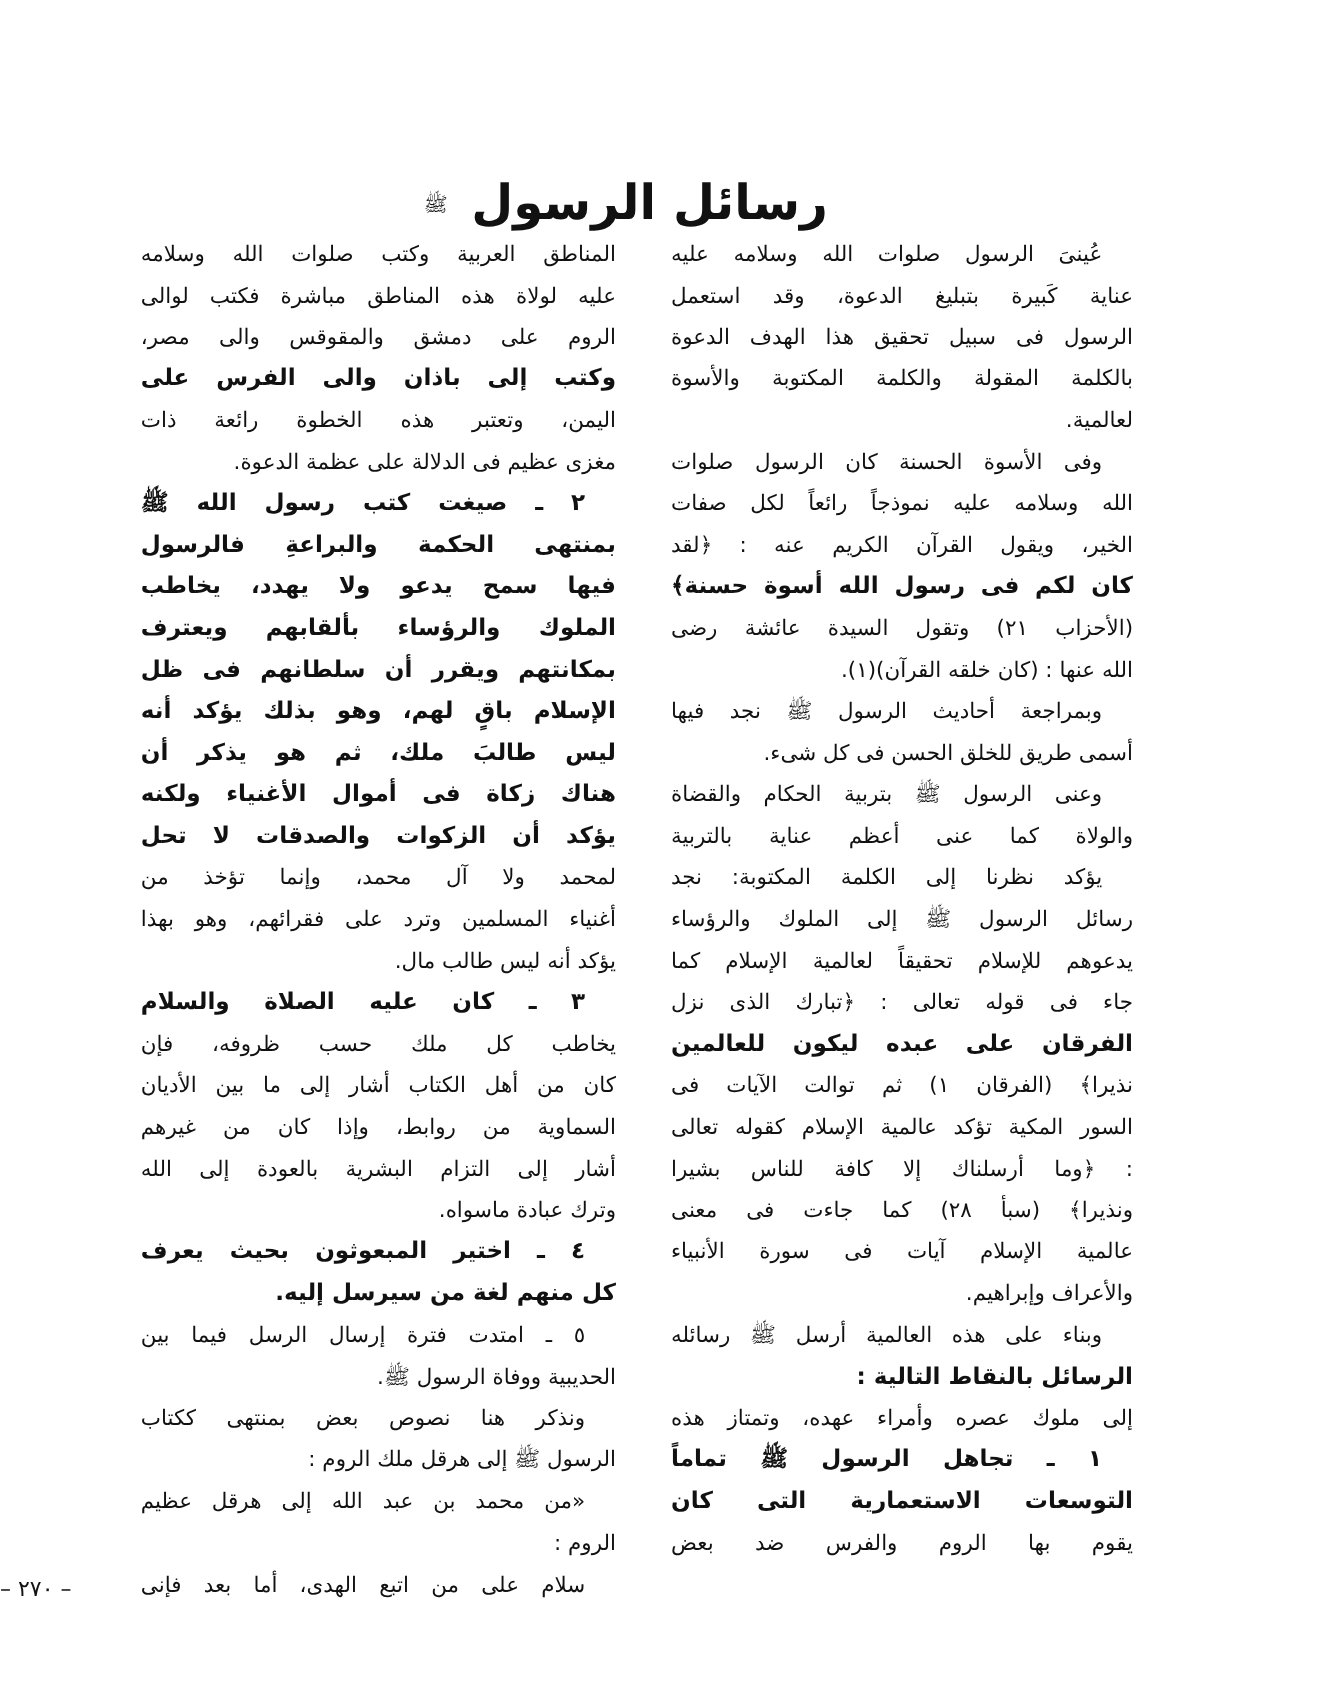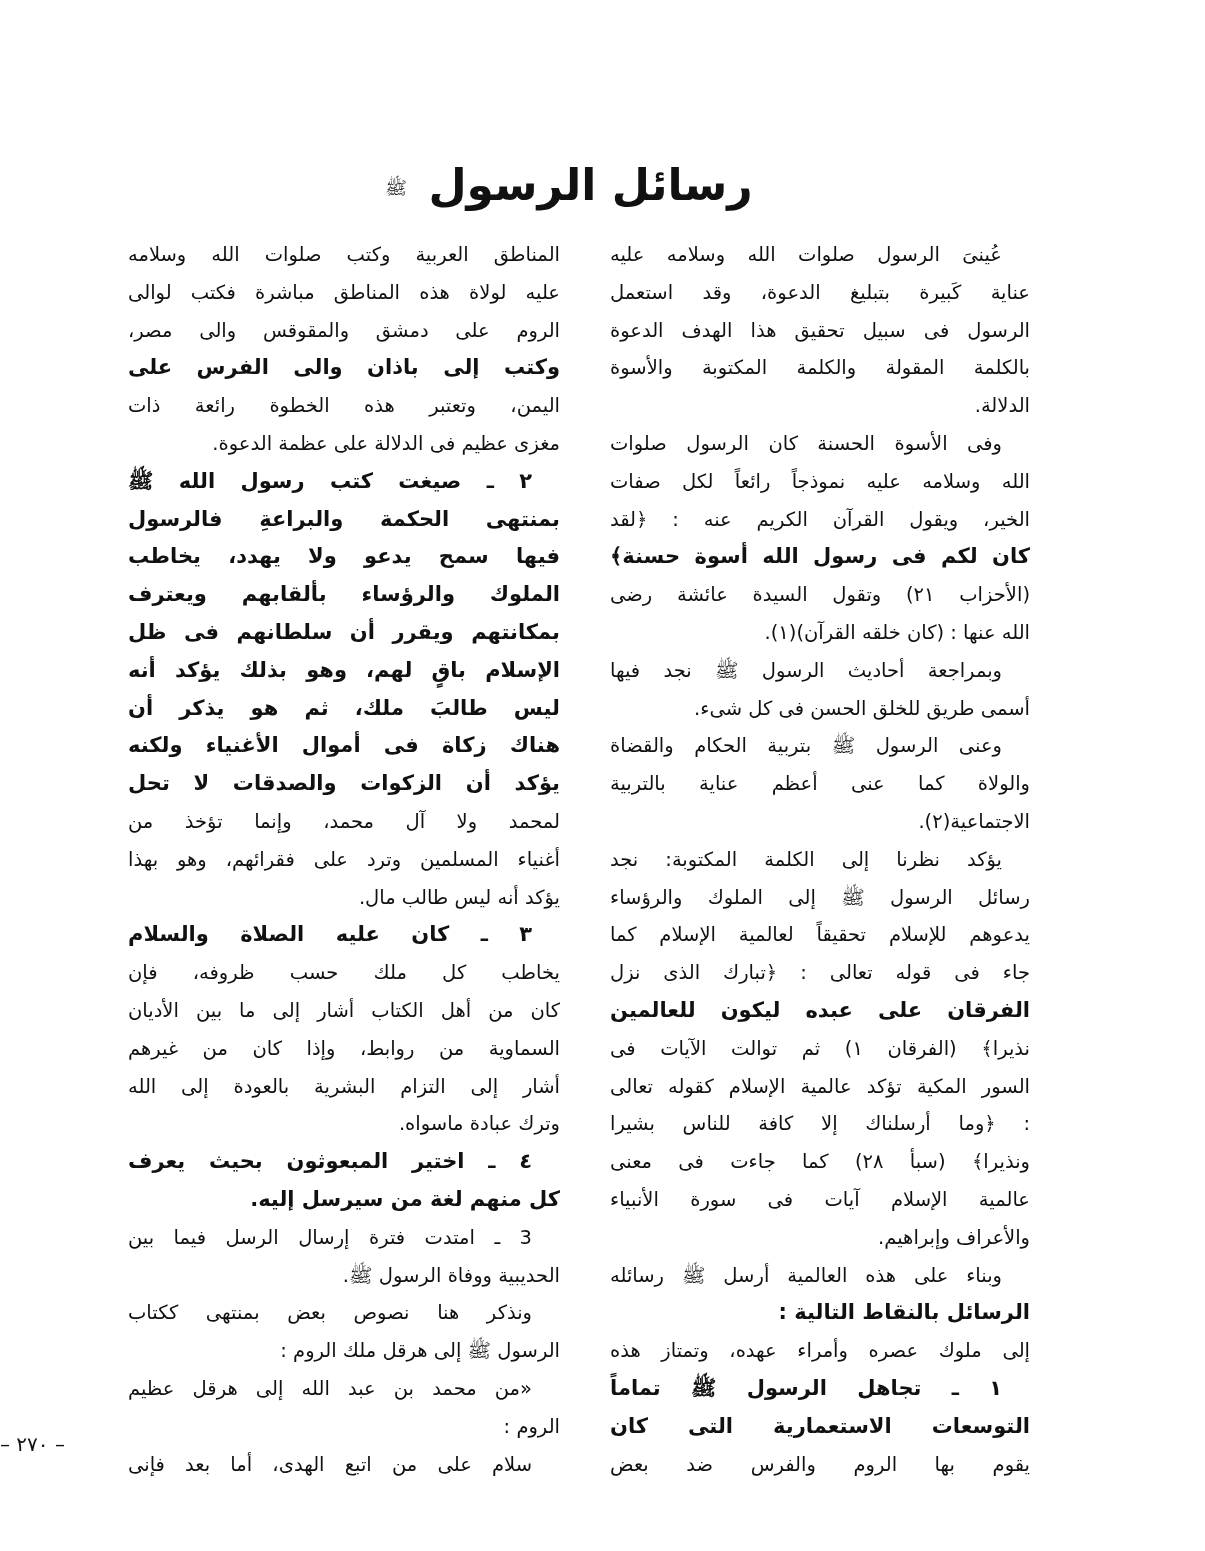--- a/index.html
+++ b/index.html
@@ -1,21 +1,21 @@
 <!DOCTYPE html>
 <html><head>
 <meta charset="utf-8">
 <style>
   html, body { margin: 0; padding: 0; background: #ffffff; }
   body { width: 1205px; height: 1551px; position: relative; overflow: hidden;
          font-family: "DejaVu Sans", sans-serif; color: #111111; }
   .title { position: absolute; top: 150px; left: 0; width: 1138px; text-align: center;
            direction: rtl; font-size: 44px; font-weight: bold; line-height: 70px; }
   .title .salla { font-size: 18px; font-weight: normal; vertical-align: middle; margin-right: 6px; }
-  .col { position: absolute; top: 236px; direction: rtl; text-align: justify;
+  .col { position: absolute; top: 212px; direction: rtl; text-align: justify;
          font-size: 19.5px; }
   .col-right { left: 610px; width: 420px; }
   .col-left  { left: 128px; width: 432px; }
   .line { height: 37.8px; line-height: 37.8px; white-space: nowrap; overflow: visible;
           text-align: justify; text-align-last: justify; }
   .line.last { text-align-last: right; }
   .line.indent { padding-right: 28px; }
   .b { font-weight: bold; font-size: 21px; }
   .page-number { position: absolute; top: 1432px; left: 0; width: 1205px; text-align: left;
                  font-size: 20px; direction: rtl; }
@@ -26,32 +26,31 @@
 <div class="title">
   <span>رسائل الرسول</span>
   <span class="salla">ﷺ</span>
 </div>
 
 <div class="col col-right" id="col-right">
     <div class="line indent">عُينىَ الرسول صلوات الله وسلامه عليه</div>
     <div class="line">عناية كَبيرة بتبليغ الدعوة، وقد استعمل</div>
     <div class="line">الرسول فى سبيل تحقيق هذا الهدف الدعوة</div>
     <div class="line">بالكلمة المقولة والكلمة المكتوبة والأسوة</div>
-    <div class="line last">الدلالة.</div>
+    <div class="line last">لعالمية.</div>
     <div class="line indent">وفى الأسوة الحسنة كان الرسول صلوات</div>
     <div class="line">الله وسلامه عليه نموذجاً رائعاً لكل صفات</div>
     <div class="line">الخير، ويقول القرآن الكريم عنه : ﴿لقد</div>
     <div class="line b">كان لكم فى رسول الله أسوة حسنة﴾</div>
     <div class="line">(الأحزاب ٢١) وتقول السيدة عائشة رضى</div>
     <div class="line last">الله عنها : (كان خلقه القرآن)(١).</div>
     <div class="line indent">وبمراجعة أحاديث الرسول ﷺ نجد فيها</div>
     <div class="line last">أسمى طريق للخلق الحسن فى كل شىء.</div>
     <div class="line indent">وعنى الرسول ﷺ بتربية الحكام والقضاة</div>
     <div class="line">والولاة كما عنى أعظم عناية بالتربية</div>
-    <div class="line last">الاجتماعية(٢).</div>
     <div class="line indent">يؤكد نظرنا إلى الكلمة المكتوبة: نجد</div>
     <div class="line">رسائل الرسول ﷺ إلى الملوك والرؤساء</div>
     <div class="line">يدعوهم للإسلام تحقيقاً لعالمية الإسلام كما</div>
     <div class="line">جاء فى قوله تعالى : ﴿تبارك الذى نزل</div>
     <div class="line b">الفرقان على عبده ليكون للعالمين</div>
     <div class="line">نذيرا﴾ (الفرقان ١) ثم توالت الآيات فى</div>
     <div class="line">السور المكية تؤكد عالمية الإسلام كقوله تعالى</div>
     <div class="line">: ﴿وما أرسلناك إلا كافة للناس بشيرا</div>
     <div class="line">ونذيرا﴾ (سبأ ٢٨) كما جاءت فى معنى</div>
     <div class="line">عالمية الإسلام آيات فى سورة الأنبياء</div>
@@ -83,21 +82,21 @@
     <div class="line">أغنياء المسلمين وترد على فقرائهم، وهو بهذا</div>
     <div class="line last">يؤكد أنه ليس طالب مال.</div>
     <div class="line b indent">٣ ـ كان عليه الصلاة والسلام</div>
     <div class="line">يخاطب كل ملك حسب ظروفه، فإن</div>
     <div class="line">كان من أهل الكتاب أشار إلى ما بين الأديان</div>
     <div class="line">السماوية من روابط، وإذا كان من غيرهم</div>
     <div class="line">أشار إلى التزام البشرية بالعودة إلى الله</div>
     <div class="line last">وترك عبادة ماسواه.</div>
     <div class="line b indent">٤ ـ اختير المبعوثون بحيث يعرف</div>
     <div class="line b last">كل منهم لغة من سيرسل إليه.</div>
-    <div class="line indent">3 ـ امتدت فترة إرسال الرسل فيما بين</div>
+    <div class="line indent">٥ ـ امتدت فترة إرسال الرسل فيما بين</div>
     <div class="line last">الحديبية ووفاة الرسول ﷺ.</div>
     <div class="line indent">ونذكر هنا نصوص بعض بمنتهى ككتاب</div>
     <div class="line last">الرسول ﷺ إلى هرقل ملك الروم :</div>
     <div class="line indent">«من محمد بن عبد الله إلى هرقل عظيم</div>
     <div class="line last">الروم :</div>
     <div class="line indent">سلام على من اتبع الهدى، أما بعد فإنى</div>
   </div>
 
 <div class="page-number">– ٢٧٠ –</div>
 

